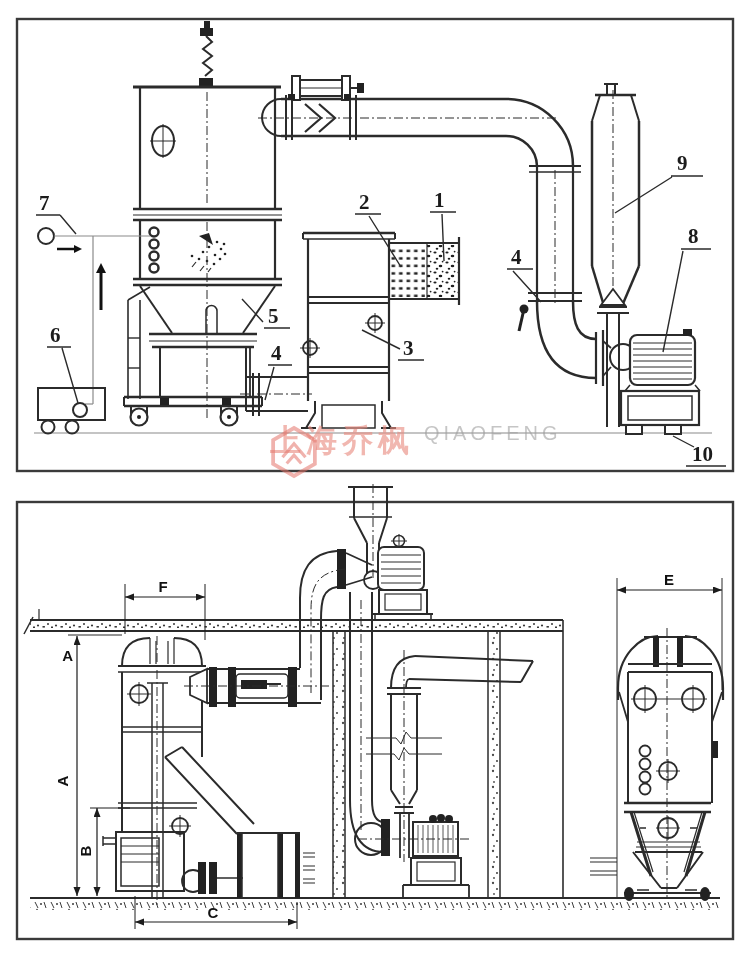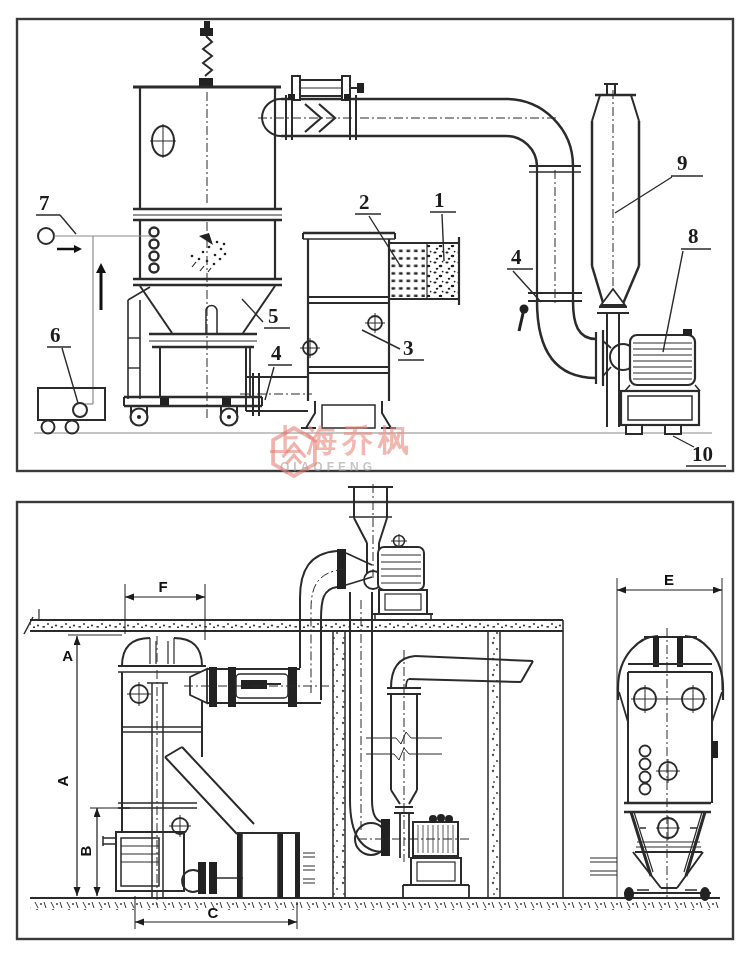--- a/index.html
+++ b/index.html
@@ -4,24 +4,24 @@
 <style>
   html,body{margin:0;padding:0;background:#ffffff;}
   #stage{position:relative;width:750px;height:959px;background:#ffffff;overflow:hidden;
          font-family:"Liberation Sans",sans-serif;}
   #stage svg{position:absolute;left:0;top:0;}
   .callout{font-family:"Liberation Serif",serif;font-weight:bold;font-size:21px;fill:#1c1c1c;}
   .dimlabel{font-family:"Liberation Sans",sans-serif;font-weight:bold;font-size:15px;fill:#111;}
   .watermark{position:absolute;left:270px;top:423px;display:flex;align-items:flex-start;gap:10px;
              pointer-events:none;}
   .wm-hex{opacity:.55;flex:0 0 auto;}
-  .wm-texts{display:flex;flex-direction:column;justify-content:flex-end;}
+  .wm-texts{display:flex;flex-direction:row;justify-content:flex-end;}
   .wm-cn{font-size:31px;font-weight:bold;letter-spacing:5px;color:rgba(233,138,128,0.62);
          line-height:34px;white-space:nowrap;font-family:"DejaVu Sans","Liberation Sans",sans-serif;}
-  .wm-en{font-size:12px;font-weight:bold;letter-spacing:4px;color:rgba(158,158,158,0.60);
+  .wm-en{font-size:20px;font-weight:normal;letter-spacing:4px;color:rgba(158,158,158,0.60);
          line-height:20px;margin-left:10px;white-space:nowrap;}
 </style>
 </head>
 <body>
 
 <div id="stage">
 <svg width="750" height="959" viewBox="0 0 750 959">
   <defs>
     <marker id="arr" markerUnits="userSpaceOnUse" markerWidth="10" markerHeight="8" refX="9" refY="3.5" orient="auto-start-reverse">
       <path d="M0,0 L9,3.5 L0,7 Z" fill="#1c1c1c"></path>

